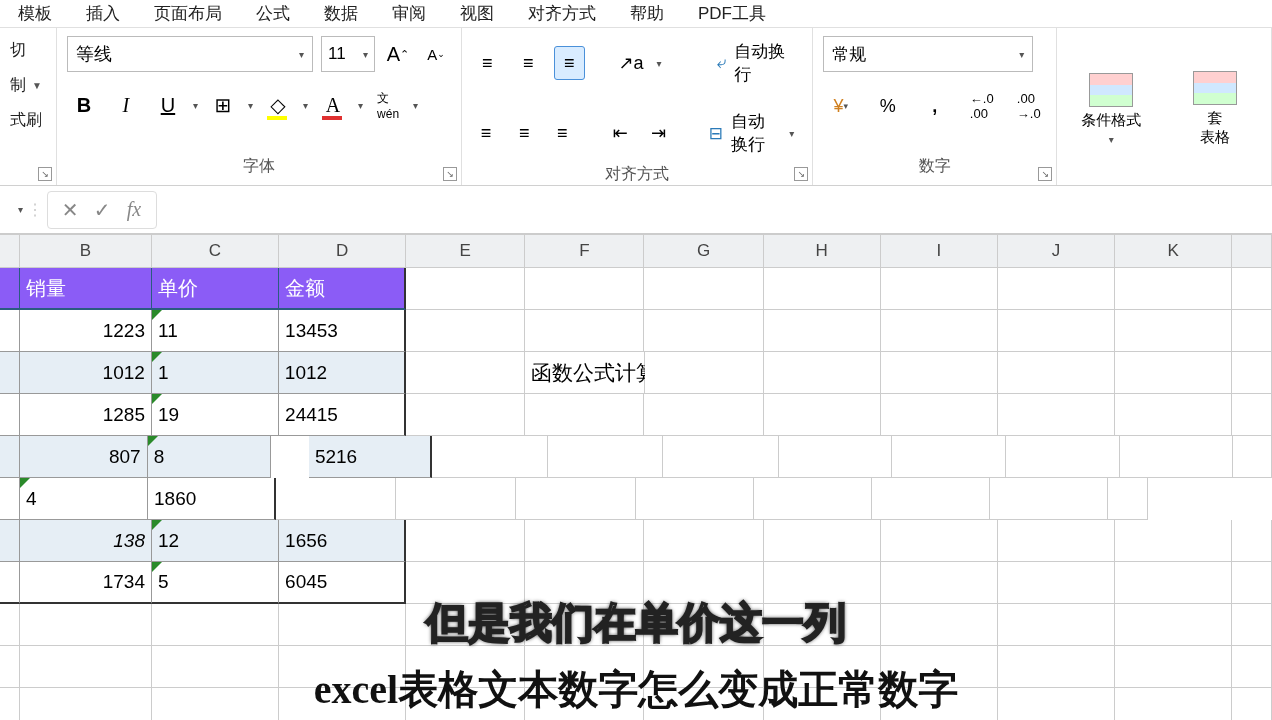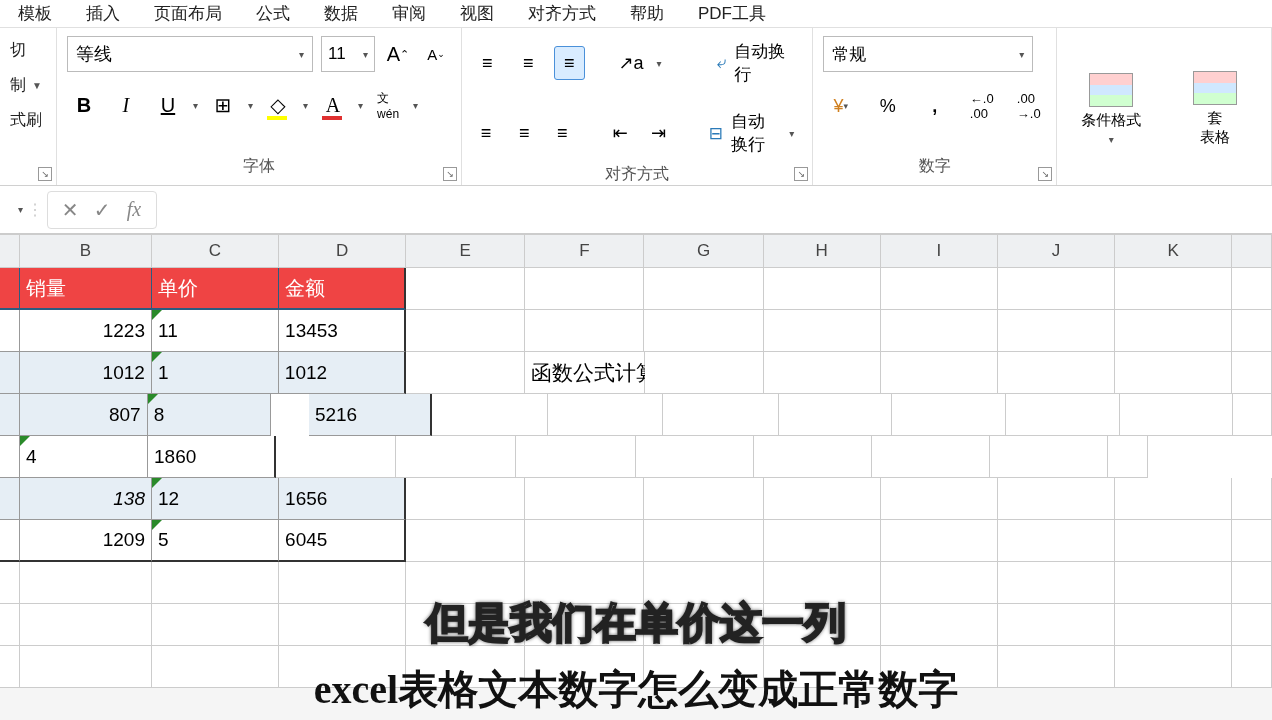--- a/index.html
+++ b/index.html
@@ -54,21 +54,21 @@
 .fx { font-style: italic; font-family: "Times New Roman", serif; font-size: 20px; }
 .formula-input { flex: 1; height: 32px; border: none; font-size: 16px; padding: 0 8px; outline: none; }
 
 
 .grid-area { position: relative; background: #fff; }
 .col-headers { display: flex; height: 34px; }
 .col-h { border: 1px solid #ccc; border-left: none; background: #eef0f2; display: flex; align-items: center; justify-content: center; font-size: 17px; color: #444; cursor: pointer; }
 .rows { }
 .row { display: flex; height: 42px; }
 .cell { border-right: 1px solid #ccc; border-bottom: 1px solid #ccc; display: flex; align-items: center; font-size: 19px; padding: 0 6px; background: #fff; overflow: hidden; }
-.hdr-cell { background: #ef4444; color: #fff; font-size: 20px; border-right: 1px solid #2a5c80; border-bottom: 2px solid #2a5c80; }
+.hdr-cell { background: #8b5cf6; color: #fff; font-size: 20px; border-right: 1px solid #2a5c80; border-bottom: 2px solid #2a5c80; }
 .tbl-cell { border-right: 1px solid #999; border-bottom: 1px solid #999; }
 .tbl-cell.alt { background: #e6eef5; }
 .num-right { justify-content: flex-end; }
 .txt-left { justify-content: flex-start; }
 .txtnum { position: relative; }
 .txtnum::before { content: ''; position: absolute; top: 0; left: 0; border-top: 10px solid #2a8a2a; border-right: 10px solid transparent; }
 .tbl-border-r { border-right: 2px solid #333; }
 .tbl-border-b { border-bottom: 2px solid #333; }
 
 .overlay-text { position: absolute; font-family: "KaiTi","STKaiti",serif; font-weight: bold; text-align: center; }
@@ -299,20 +299,34 @@
         <div class="cell " style="width: 120px;"></div>
         <div class="cell " style="width: 120px; overflow: visible; white-space: nowrap; font-size: 21px;">函数公式计算</div>
         <div class="cell " style="width: 120px;"></div>
         <div class="cell " style="width: 118px;"></div>
         <div class="cell " style="width: 118px;"></div>
         <div class="cell " style="width: 118px;"></div>
         <div class="cell " style="width: 118px;"></div>
         <div class="cell " style="width: 40px;"></div>
       </div>
       <div class="row">
+        <div class="cell tbl-cell" style="width: 20px;"></div>
+        <div class="cell tbl-cell num-right" style="width: 133px;">1285</div>
+        <div class="cell tbl-cell txt-left txtnum" style="width: 128px;">19</div>
+        <div class="cell tbl-cell txt-left tbl-border-r" style="width: 128px;">24415</div>
+        <div class="cell " style="width: 120px;"></div>
+        <div class="cell " style="width: 120px;"></div>
+        <div class="cell " style="width: 120px;"></div>
+        <div class="cell " style="width: 118px;"></div>
+        <div class="cell " style="width: 118px;"></div>
+        <div class="cell " style="width: 118px;"></div>
+        <div class="cell " style="width: 118px;"></div>
+        <div class="cell " style="width: 40px;"></div>
+      </div>
+      <div class="row">
         <div class="cell tbl-cell alt" style="width: 20px;"></div>
         <div class="cell tbl-cell num-right alt" style="width: 133px;">807</div>
         <div class="cell tbl-cell txt-left txtnum alt" style="width: 128px;">8</div>
         <div class="cell tbl-cell txt-left tbl-border-r alt" style="width: 128px; margin-left: 38px;">5216</div>
         <div class="cell " style="width: 120px;"></div>
         <div class="cell " style="width: 120px;"></div>
         <div class="cell " style="width: 120px;"></div>
         <div class="cell " style="width: 118px;"></div>
         <div class="cell " style="width: 118px;"></div>
         <div class="cell " style="width: 118px;"></div>
@@ -341,21 +355,21 @@
         <div class="cell " style="width: 120px;"></div>
         <div class="cell " style="width: 120px;"></div>
         <div class="cell " style="width: 118px;"></div>
         <div class="cell " style="width: 118px;"></div>
         <div class="cell " style="width: 118px;"></div>
         <div class="cell " style="width: 118px;"></div>
         <div class="cell " style="width: 40px;"></div>
       </div>
       <div class="row">
         <div class="cell tbl-cell tbl-border-b" style="width: 20px;"></div>
-        <div class="cell tbl-cell num-right tbl-border-b" style="width: 133px;">1209</div>
+        <div class="cell tbl-cell num-right tbl-border-b" style="width: 133px;">1734</div>
         <div class="cell tbl-cell txt-left txtnum tbl-border-b" style="width: 128px;">5</div>
         <div class="cell tbl-cell txt-left tbl-border-r tbl-border-b" style="width: 128px;">6045</div>
         <div class="cell " style="width: 120px;"></div>
         <div class="cell " style="width: 120px;"></div>
         <div class="cell " style="width: 120px;"></div>
         <div class="cell " style="width: 118px;"></div>
         <div class="cell " style="width: 118px;"></div>
         <div class="cell " style="width: 118px;"></div>
         <div class="cell " style="width: 118px;"></div>
         <div class="cell " style="width: 40px;"></div>

